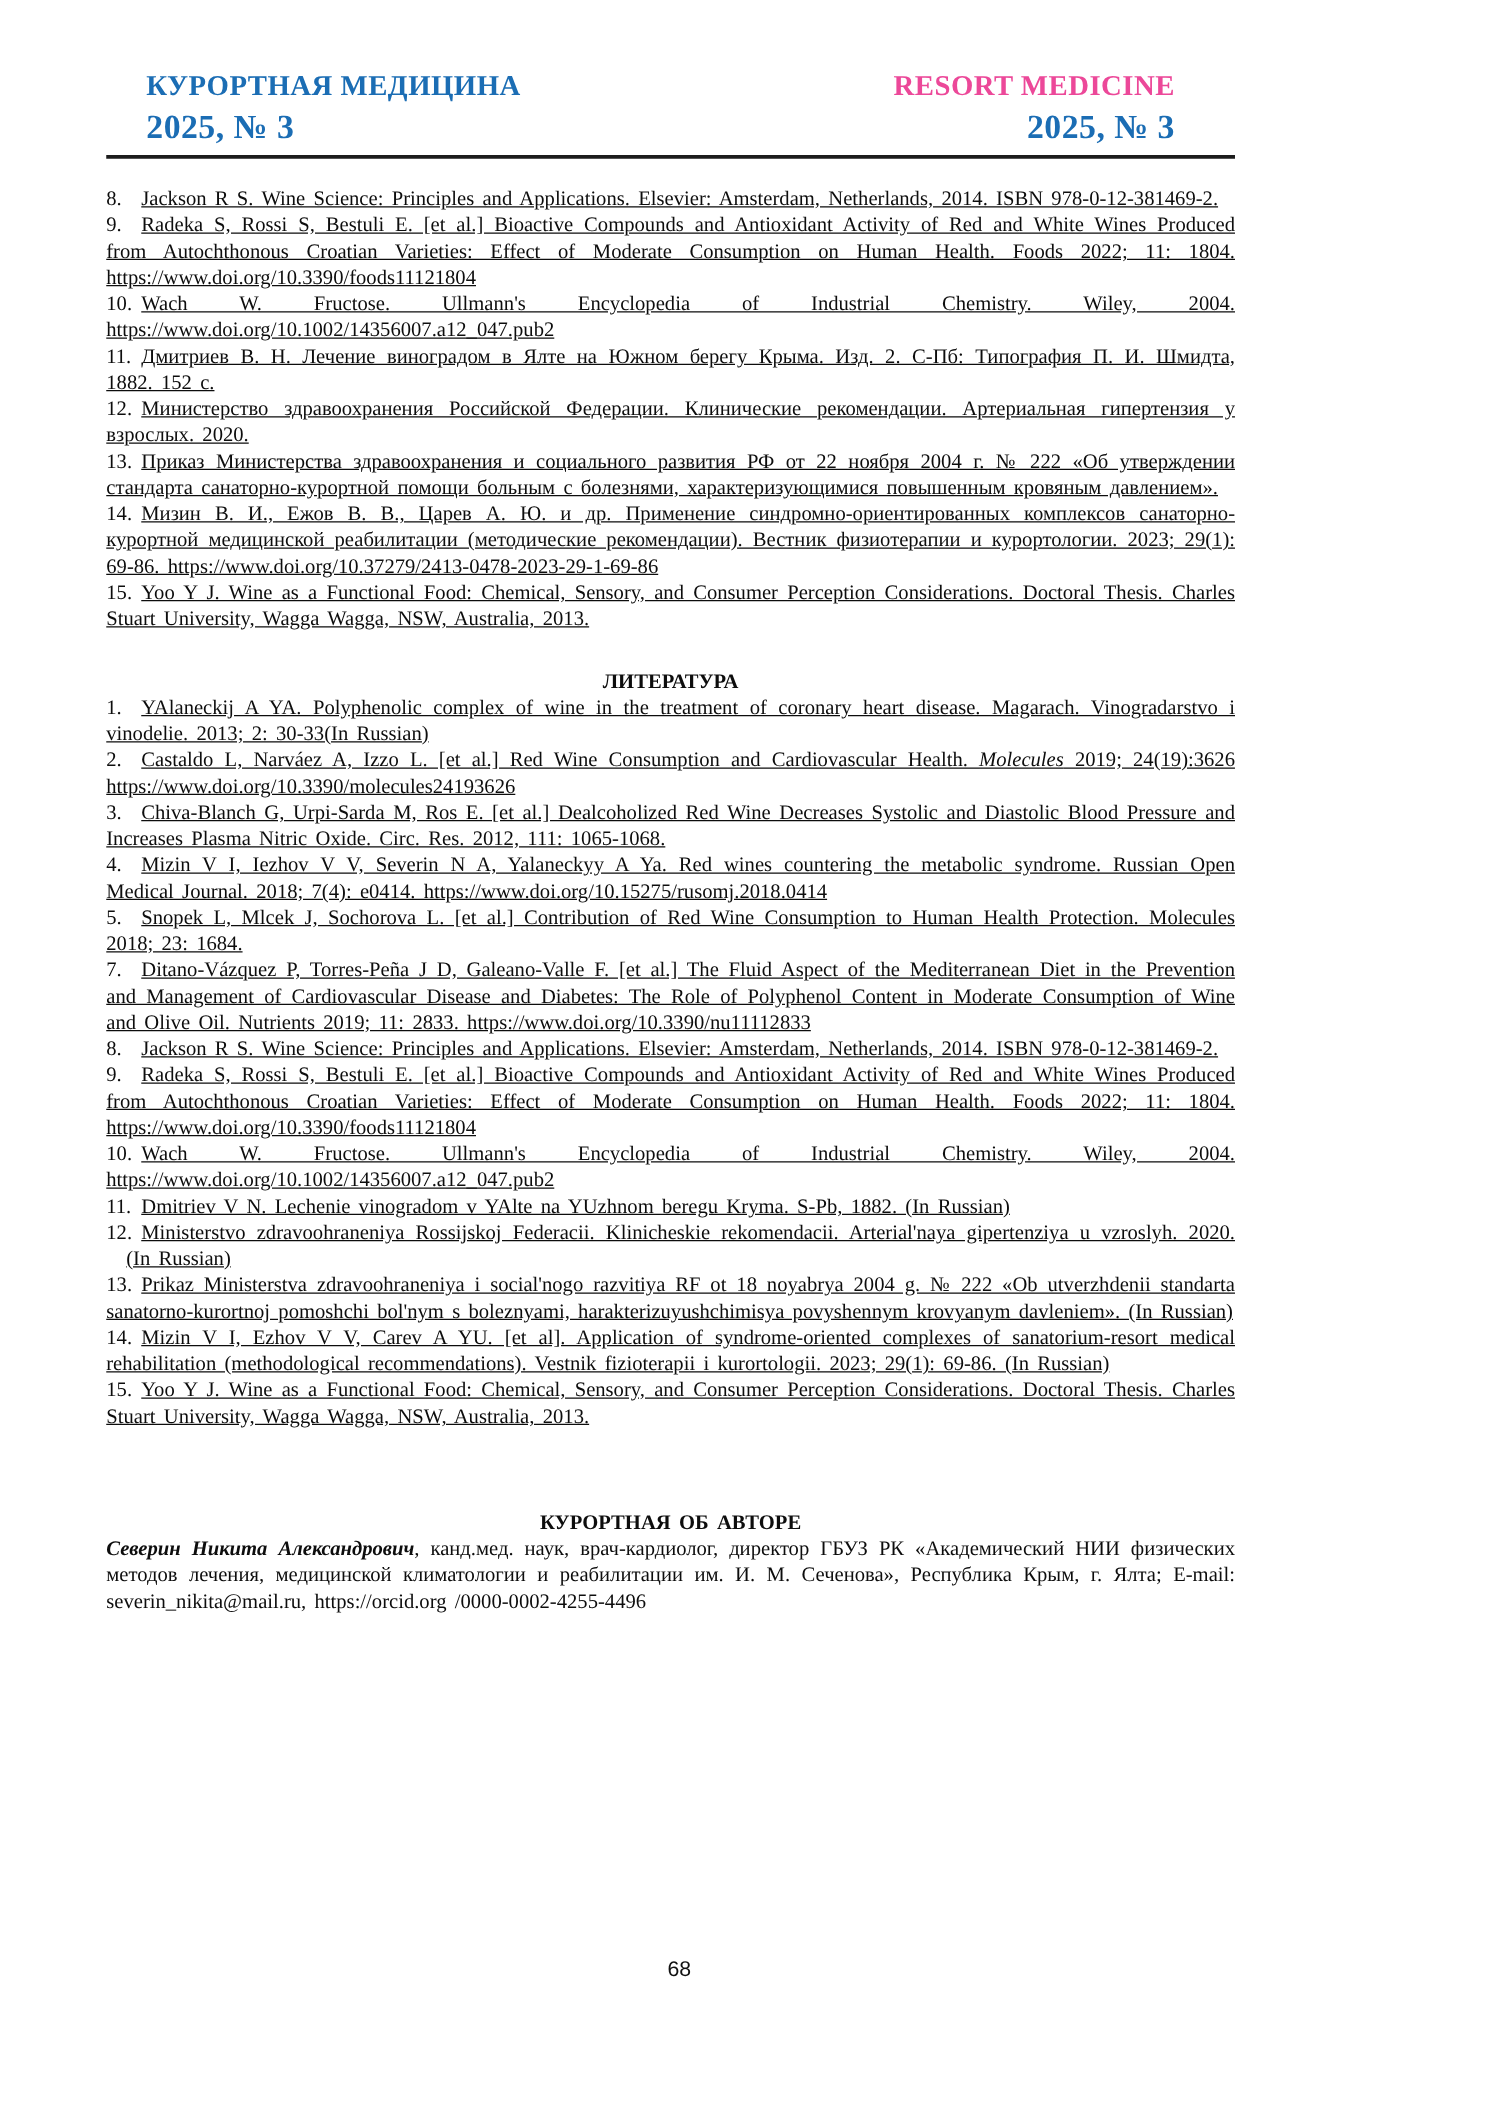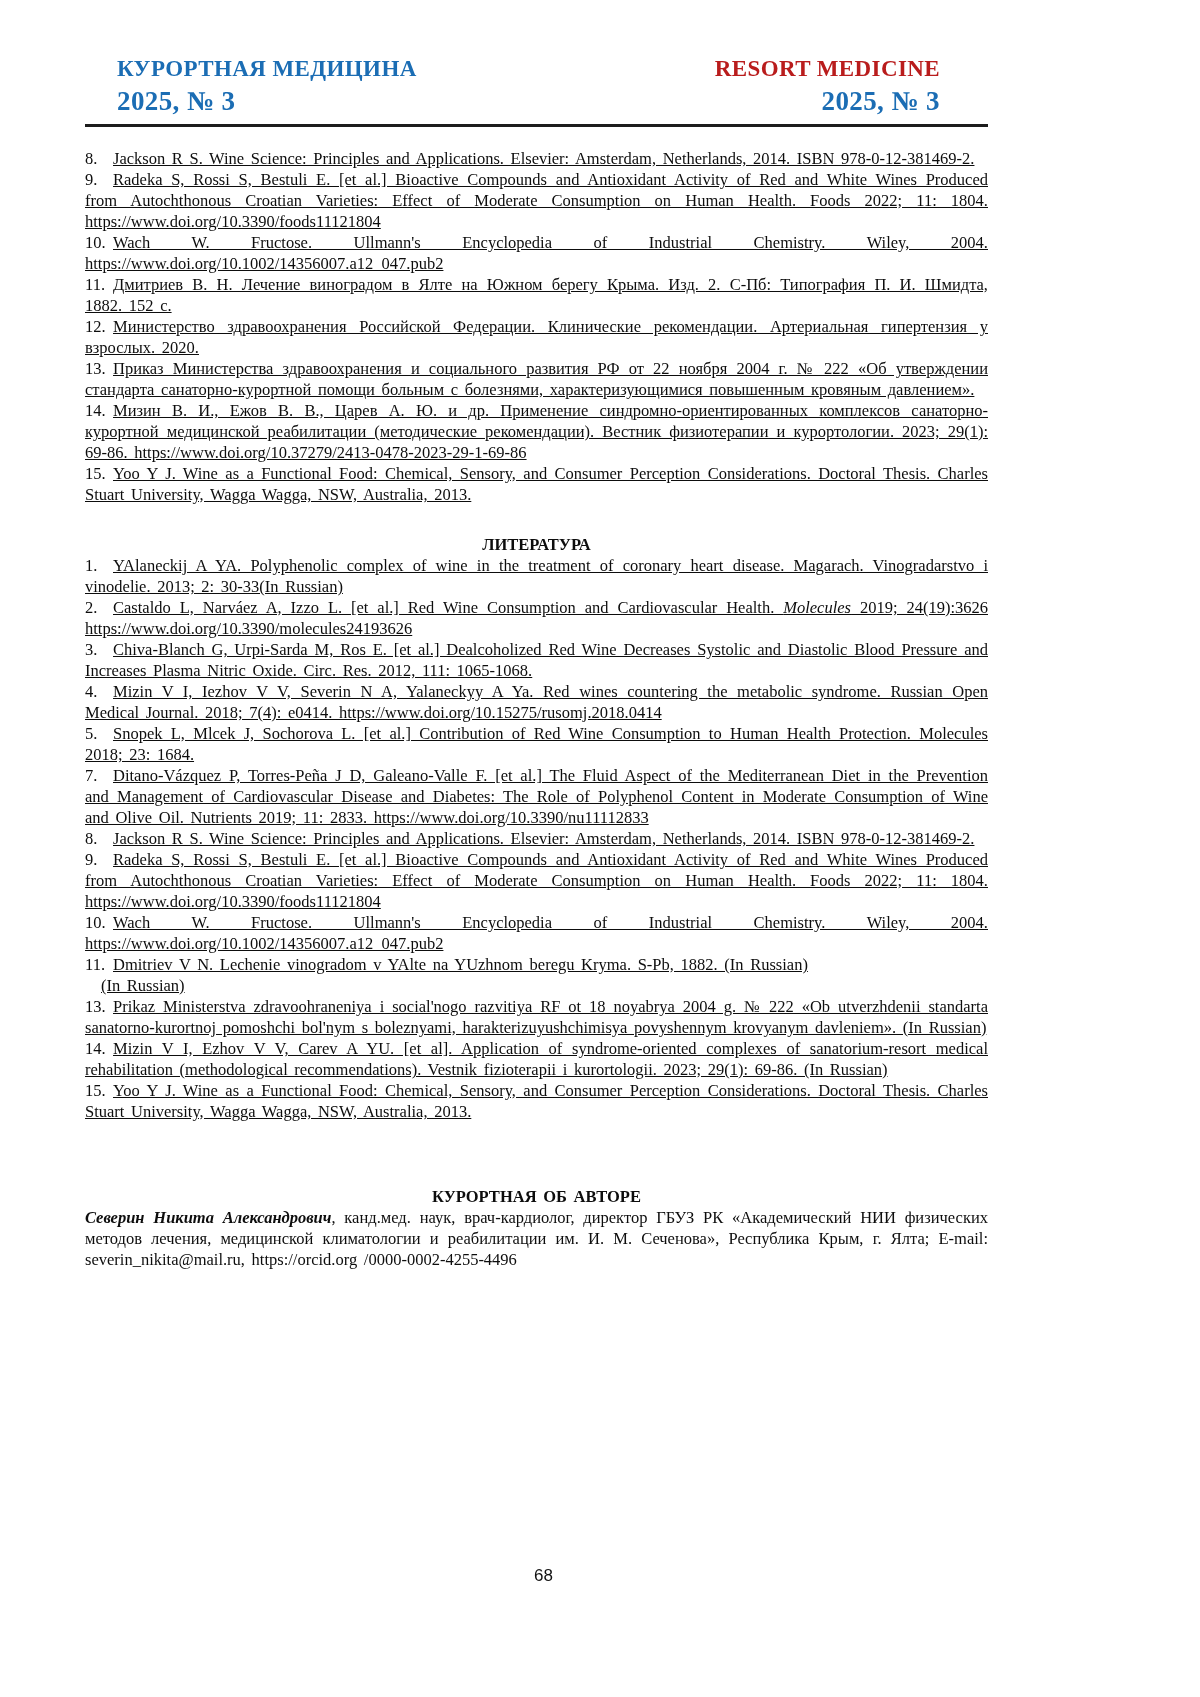--- a/index.html
+++ b/index.html
@@ -69,21 +69,21 @@
 <body>
 
 <div class="page">
 
   <div class="header">
     <div class="header-left">
       <div class="j-title accent" style="color: rgb(27, 109, 180);">КУРОРТНАЯ МЕДИЦИНА</div>
       <div class="j-issue accent" style="color: rgb(27, 109, 180);">2025, № 3</div>
     </div>
     <div class="header-right">
-      <div class="j-title accent" style="color: #b91c1c;">RESORT MEDICINE</div>
+      <div class="j-title accent" style="color: #ec4899;">RESORT MEDICINE</div>
       <div class="j-issue accent" style="color: rgb(27, 109, 180);">2025, № 3</div>
     </div>
   </div>
 
   <div class="content">
 
     <div class="ref-list">
         <p class="ref"><span class="ref-num">8.</span><span><span>Jackson R S. Wine Science: Principles and Applications. Elsevier: Amsterdam, Netherlands, 2014. ISBN 978-0-12-381469-2.</span></span></p>
         <p class="ref"><span class="ref-num">9.</span><span><span>Radeka S, Rossi S, Bestuli E. [et al.] Bioactive Compounds and Antioxidant Activity of Red and White Wines Produced from Autochthonous Croatian Varieties: Effect of Moderate Consumption on Human Health. Foods 2022; 11: 1804. https://www.doi.org/10.3390/foods11121804</span></span></p>
         <p class="ref"><span class="ref-num">10.</span><span><span>Wach W. Fructose. Ullmann's Encyclopedia of Industrial Chemistry. Wiley, 2004. https://www.doi.org/10.1002/14356007.a12_047.pub2</span></span></p>
@@ -99,20 +99,21 @@
         <p class="ref"><span class="ref-num">1.</span><span><span>YAlaneckij A YA. Polyphenolic complex of wine in the treatment of coronary heart disease. Magarach. Vinogradarstvo i vinodelie. 2013; 2: 30-33(In Russian)</span></span></p>
         <p class="ref"><span class="ref-num">2.</span><span><span>Castaldo L, Narváez A, Izzo L. [et al.] Red Wine Consumption and Cardiovascular Health. </span><i>Molecules</i><span> 2019; 24(19):3626 https://www.doi.org/10.3390/molecules24193626</span></span></p>
         <p class="ref"><span class="ref-num">3.</span><span><span>Chiva-Blanch G, Urpi-Sarda M, Ros E. [et al.] Dealcoholized Red Wine Decreases Systolic and Diastolic Blood Pressure and Increases Plasma Nitric Oxide. Circ. Res. 2012, 111: 1065-1068.</span></span></p>
         <p class="ref"><span class="ref-num">4.</span><span><span>Mizin V I, Iezhov V V, Severin N A, Yalaneckyy A Ya. Red wines countering the metabolic syndrome. Russian Open Medical Journal. 2018; 7(4): e0414. https://www.doi.org/10.15275/rusomj.2018.0414</span></span></p>
         <p class="ref"><span class="ref-num">5.</span><span><span>Snopek L, Mlcek J, Sochorova L. [et al.] Contribution of Red Wine Consumption to Human Health Protection. Molecules 2018; 23: 1684.</span></span></p>
         <p class="ref"><span class="ref-num">7.</span><span><span>Ditano-Vázquez P, Torres-Peña J D, Galeano-Valle F. [et al.] The Fluid Aspect of the Mediterranean Diet in the Prevention and Management of Cardiovascular Disease and Diabetes: The Role of Polyphenol Content in Moderate Consumption of Wine and Olive Oil. Nutrients 2019; 11: 2833. https://www.doi.org/10.3390/nu11112833</span></span></p>
         <p class="ref"><span class="ref-num">8.</span><span><span>Jackson R S. Wine Science: Principles and Applications. Elsevier: Amsterdam, Netherlands, 2014. ISBN 978-0-12-381469-2.</span></span></p>
         <p class="ref"><span class="ref-num">9.</span><span><span>Radeka S, Rossi S, Bestuli E. [et al.] Bioactive Compounds and Antioxidant Activity of Red and White Wines Produced from Autochthonous Croatian Varieties: Effect of Moderate Consumption on Human Health. Foods 2022; 11: 1804. https://www.doi.org/10.3390/foods11121804</span></span></p>
         <p class="ref"><span class="ref-num">10.</span><span><span>Wach W. Fructose. Ullmann's Encyclopedia of Industrial Chemistry. Wiley, 2004. https://www.doi.org/10.1002/14356007.a12_047.pub2</span></span></p>
         <p class="ref"><span class="ref-num">11.</span><span><span>Dmitriev V N. Lechenie vinogradom v YAlte na YUzhnom beregu Kryma. S-Pb, 1882. (In Russian)</span></span></p>
+        <p class="ref just-all"><span class="ref-num">12.</span><span><span>Ministerstvo zdravoohraneniya Rossijskoj Federacii. Klinicheskie rekomendacii. Arterial'naya gipertenziya u vzroslyh. 2020.</span></span></p>
         <p class="ref ref-tail">(In Russian)</p>
         <p class="ref"><span class="ref-num">13.</span><span><span>Prikaz Ministerstva zdravoohraneniya i social'nogo razvitiya RF ot 18 noyabrya 2004 g. № 222 «Ob utverzhdenii standarta sanatorno-kurortnoj pomoshchi bol'nym s boleznyami, harakterizuyushchimisya povyshennym krovyanym davleniem». (In Russian)</span></span></p>
         <p class="ref"><span class="ref-num">14.</span><span><span>Mizin V I, Ezhov V V, Carev A YU. [et al]. Application of syndrome-oriented complexes of sanatorium-resort medical rehabilitation (methodological recommendations). Vestnik fizioterapii i kurortologii. 2023; 29(1): 69-86. (In Russian)</span></span></p>
         <p class="ref"><span class="ref-num">15.</span><span><span>Yoo Y J. Wine as a Functional Food: Chemical, Sensory, and Consumer Perception Considerations. Doctoral Thesis. Charles Stuart University, Wagga Wagga, NSW, Australia, 2013.</span></span></p>
       </div>
 
     <div class="author-block">
       <h3 class="section-title" style="margin-top:0;">КУРОРТНАЯ ОБ АВТОРЕ</h3>
       <p class="author-par"><span class="author-name">Северин Никита Александрович</span><span>, канд.мед. наук, врач-кардиолог, директор ГБУЗ РК «Академический НИИ физических методов лечения, медицинской климатологии и реабилитации им. И. М. Сеченова», Республика Крым, г. Ялта; E-mail: severin_nikita@mail.ru, https://orcid.org /0000-0002-4255-4496</span></p>
     </div>

